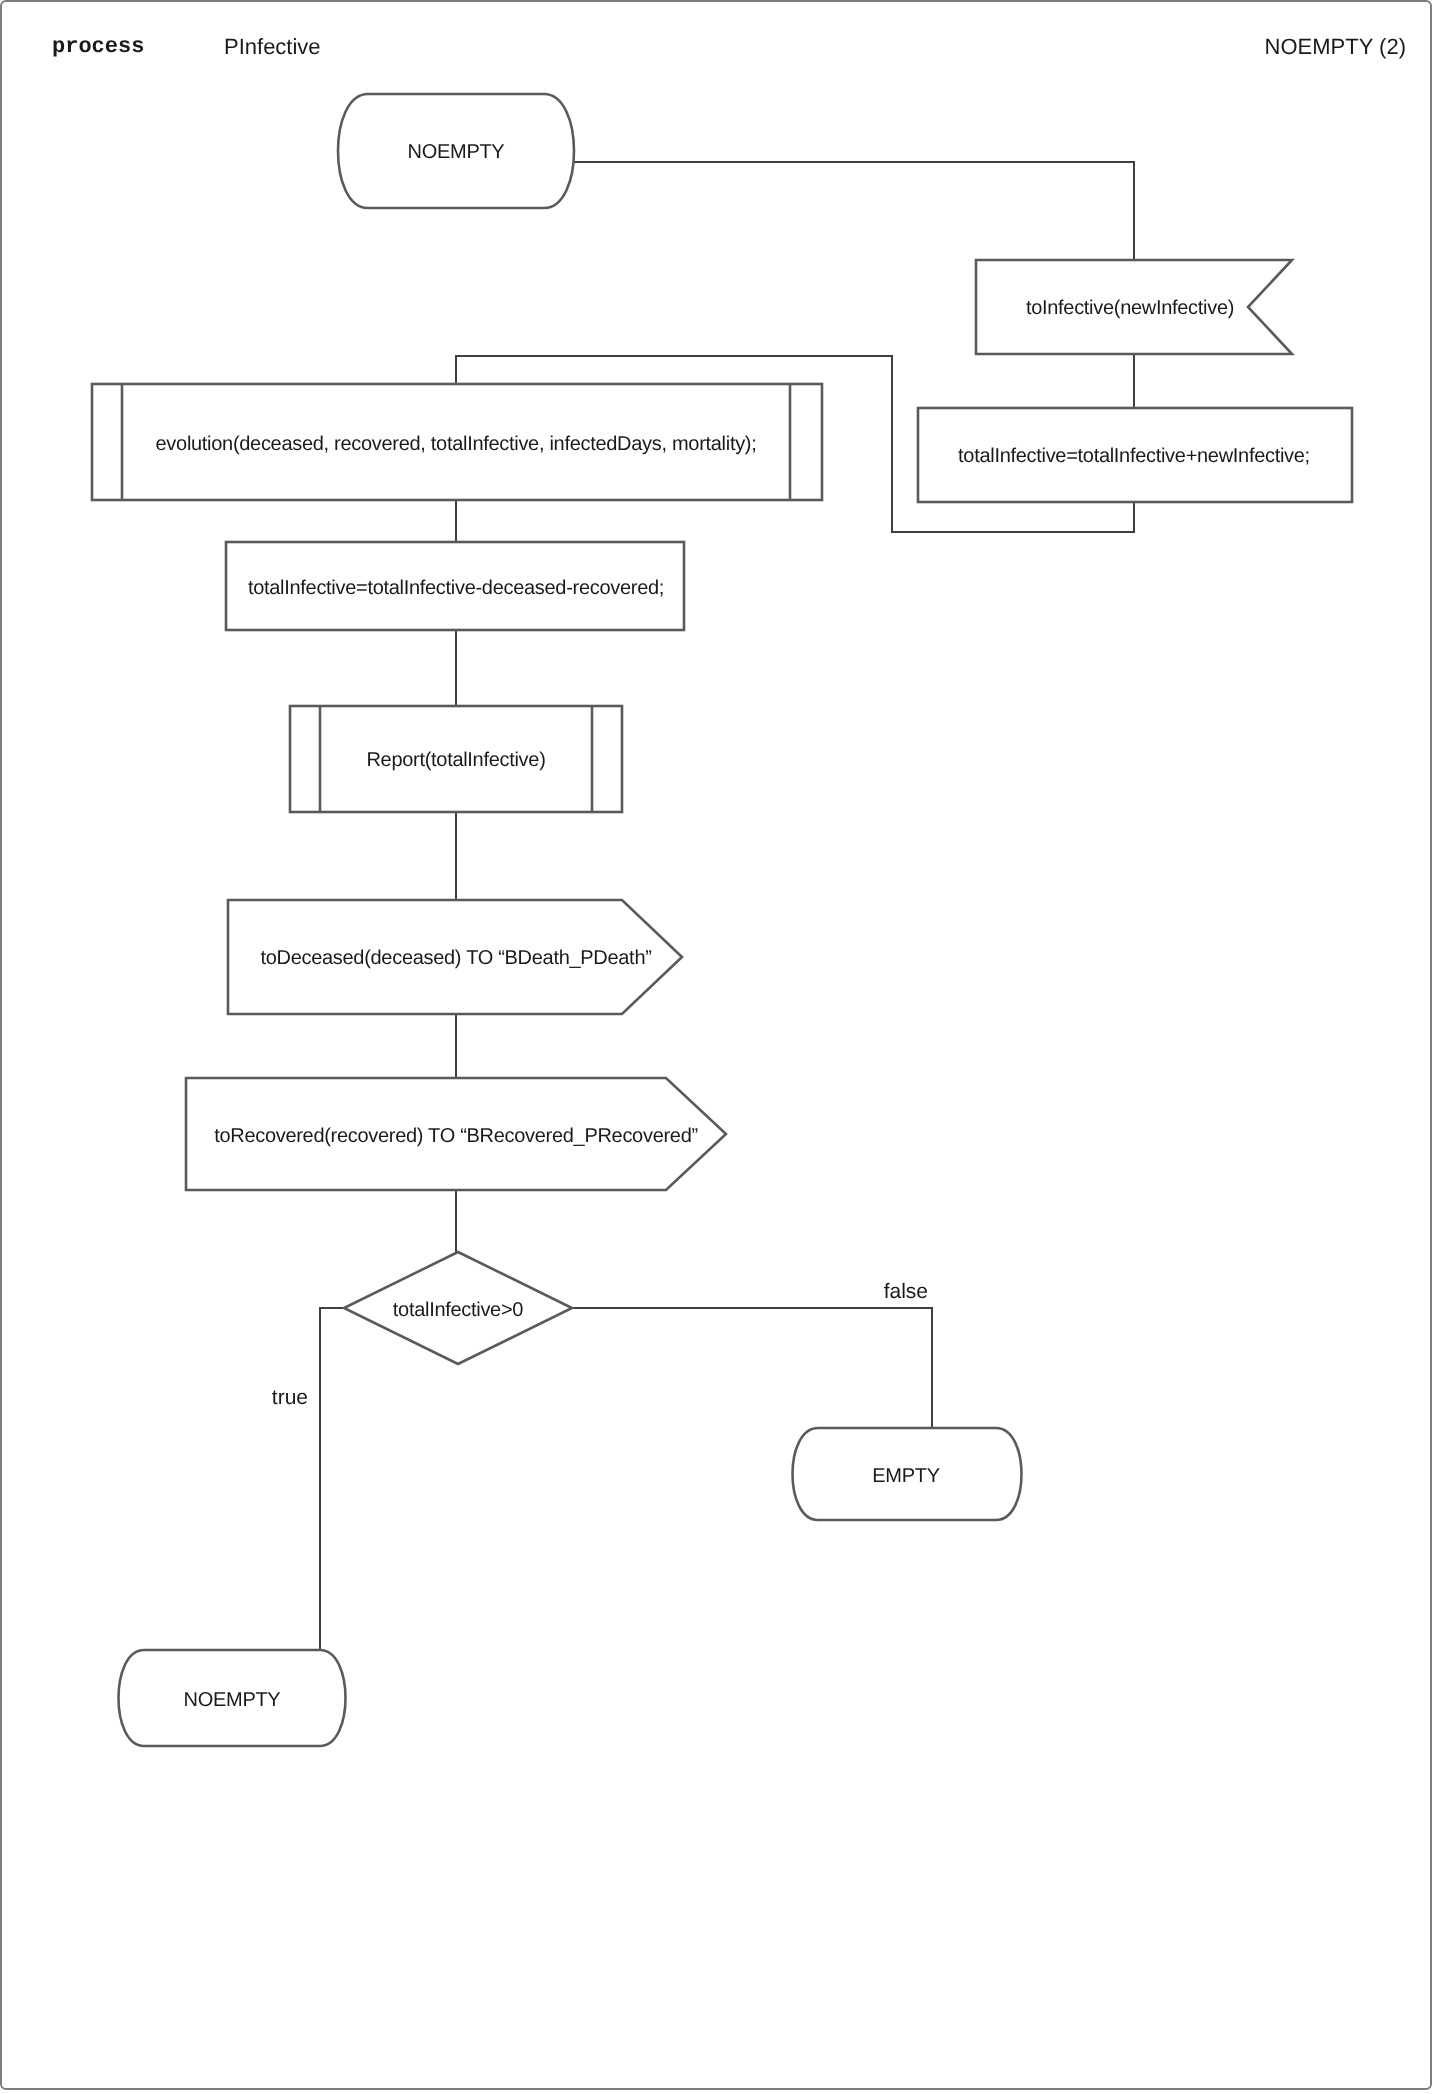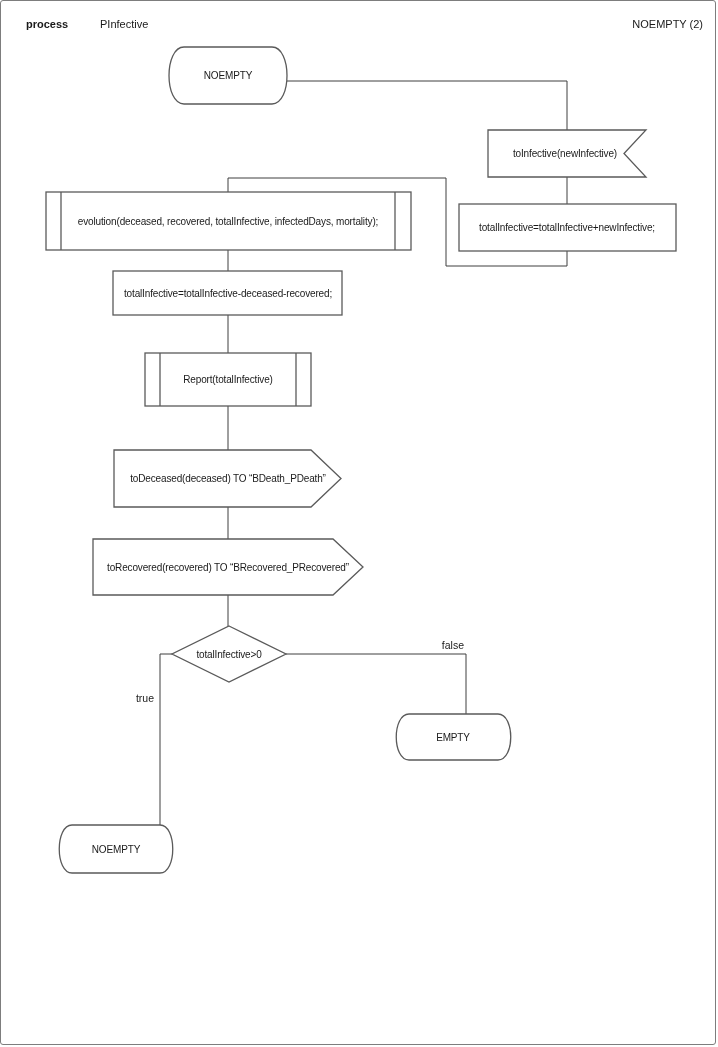--- a/index.html
+++ b/index.html
@@ -2,22 +2,22 @@
 <html><head>
 <meta charset="utf-8">
 <style>
   html,body{margin:0;padding:0;background:#fff;}
   body{width:718px;height:1047px;position:relative;font-family:"Liberation Sans",sans-serif;}
   .page{
     position:absolute;left:0;top:0;width:716px;height:1045px;
     border:1.5px solid #7d7d7d;border-radius:3px;box-sizing:border-box;background:#ffffff;
   }
   .hdr{position:absolute;top:17px;font-size:11px;color:#1a1a1a;white-space:nowrap;}
-  .hdr-kind{left:25px;font-weight:bold;}
-  .hdr-name{left:88px;padding-left:11px;}
+  .hdr-kind{left:25px;font-weight:bold;font-family:Liberation Mono, monospace;}
+  .hdr-name{left:100px;padding-left:11px;}
   .hdr-page{right:12px;text-align:center;}
   svg{position:absolute;left:0;top:0;}
   .shape{fill:#ffffff;stroke:#5a5a5a;stroke-width:1.3;}
   .inner{stroke:#5a5a5a;stroke-width:1.3;}
   .line{fill:none;stroke:#3f3f3f;stroke-width:1;}
   .node-text{fill:#1a1a1a;font-family:"Liberation Sans",sans-serif;font-size:10px;letter-spacing:-0.15px;text-anchor:middle;}
   .edge-text{fill:#1a1a1a;font-family:"Liberation Sans",sans-serif;font-size:10.5px;text-anchor:end;}
 </style>
 </head>
 <body>

